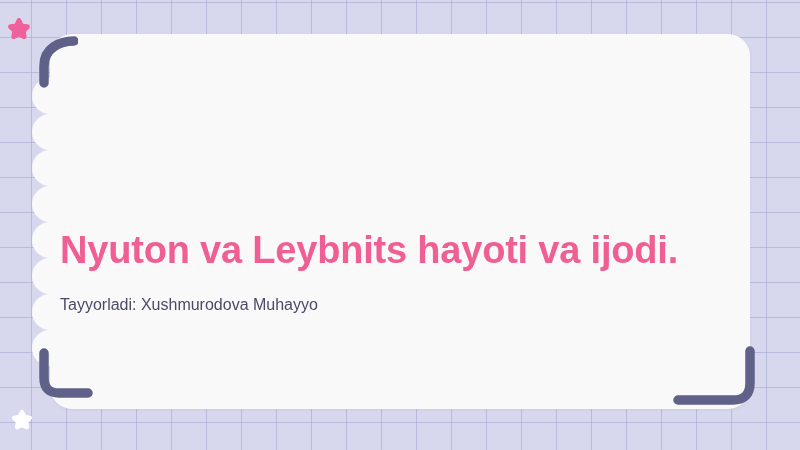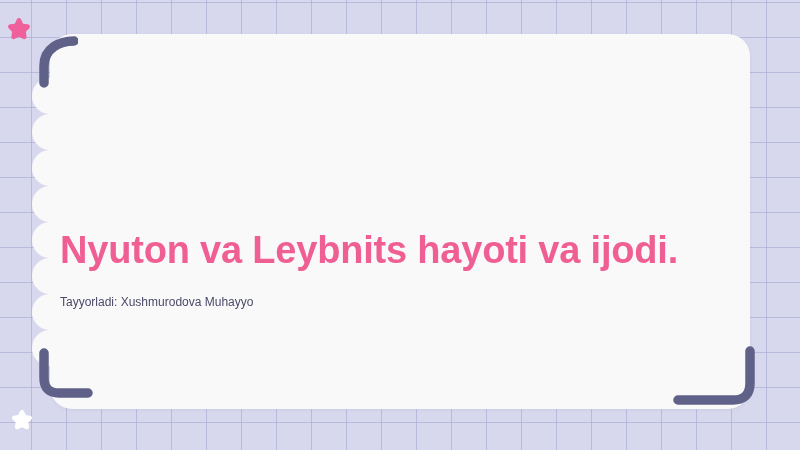--- a/index.html
+++ b/index.html
@@ -90,21 +90,21 @@
   #slide-title {
     margin: 0;
     font-size: 38px;
     font-weight: bold;
     line-height: 1.18;
     color: #ef5f93;
     letter-spacing: -0.2px;
   }
   #slide-subtitle {
     margin: 22px 0 0 0;
-    font-size: 12px;
+    font-size: 16px;
     font-weight: normal;
     line-height: 1.3;
     color: #4a4a68;
   }
 </style>
 </head>
 <body>
 
 <div id="slide">
 

